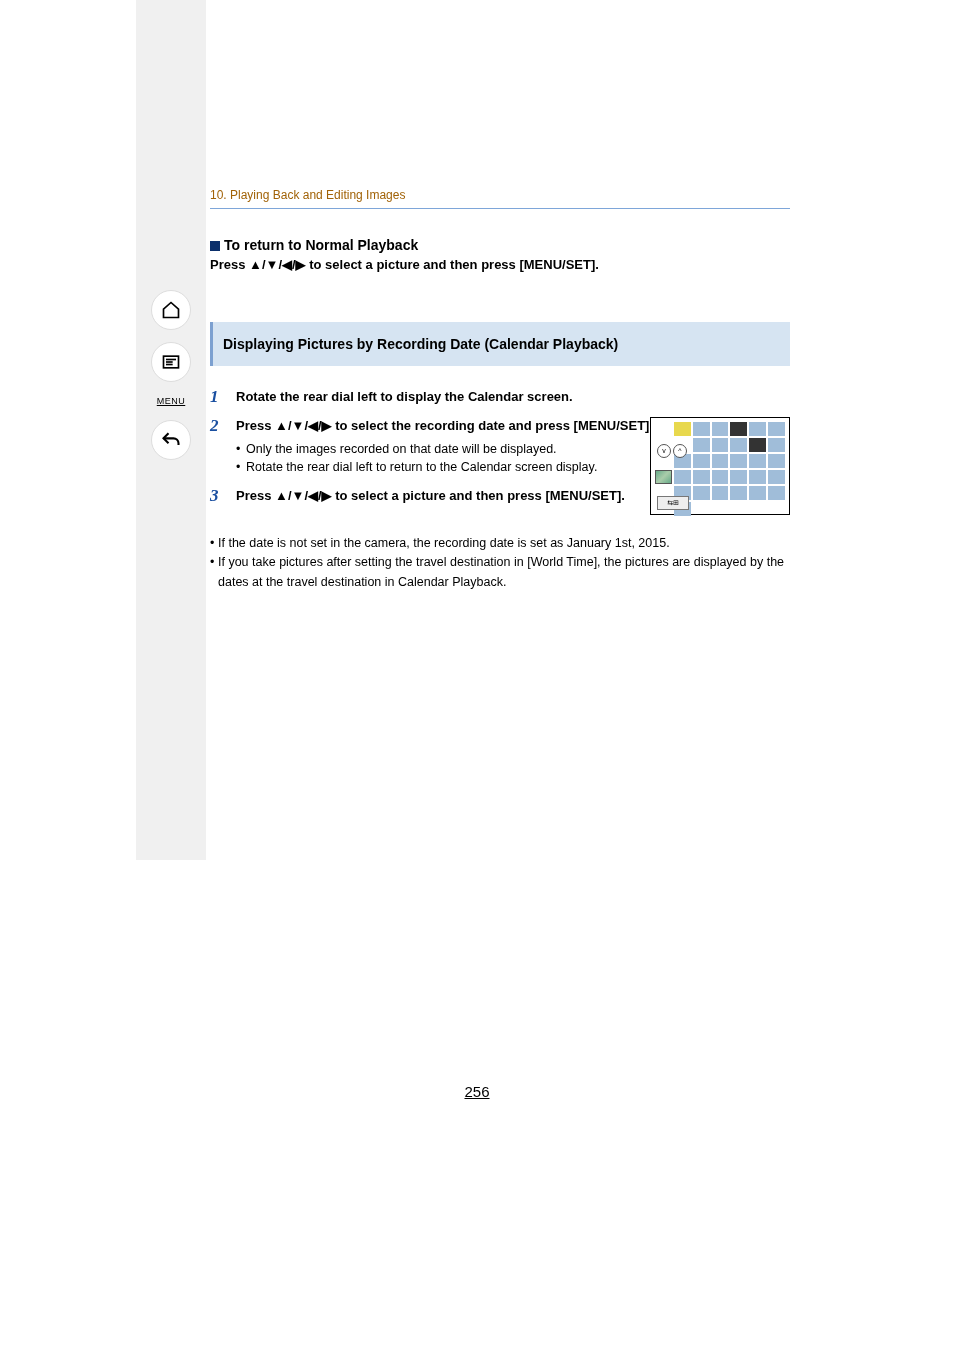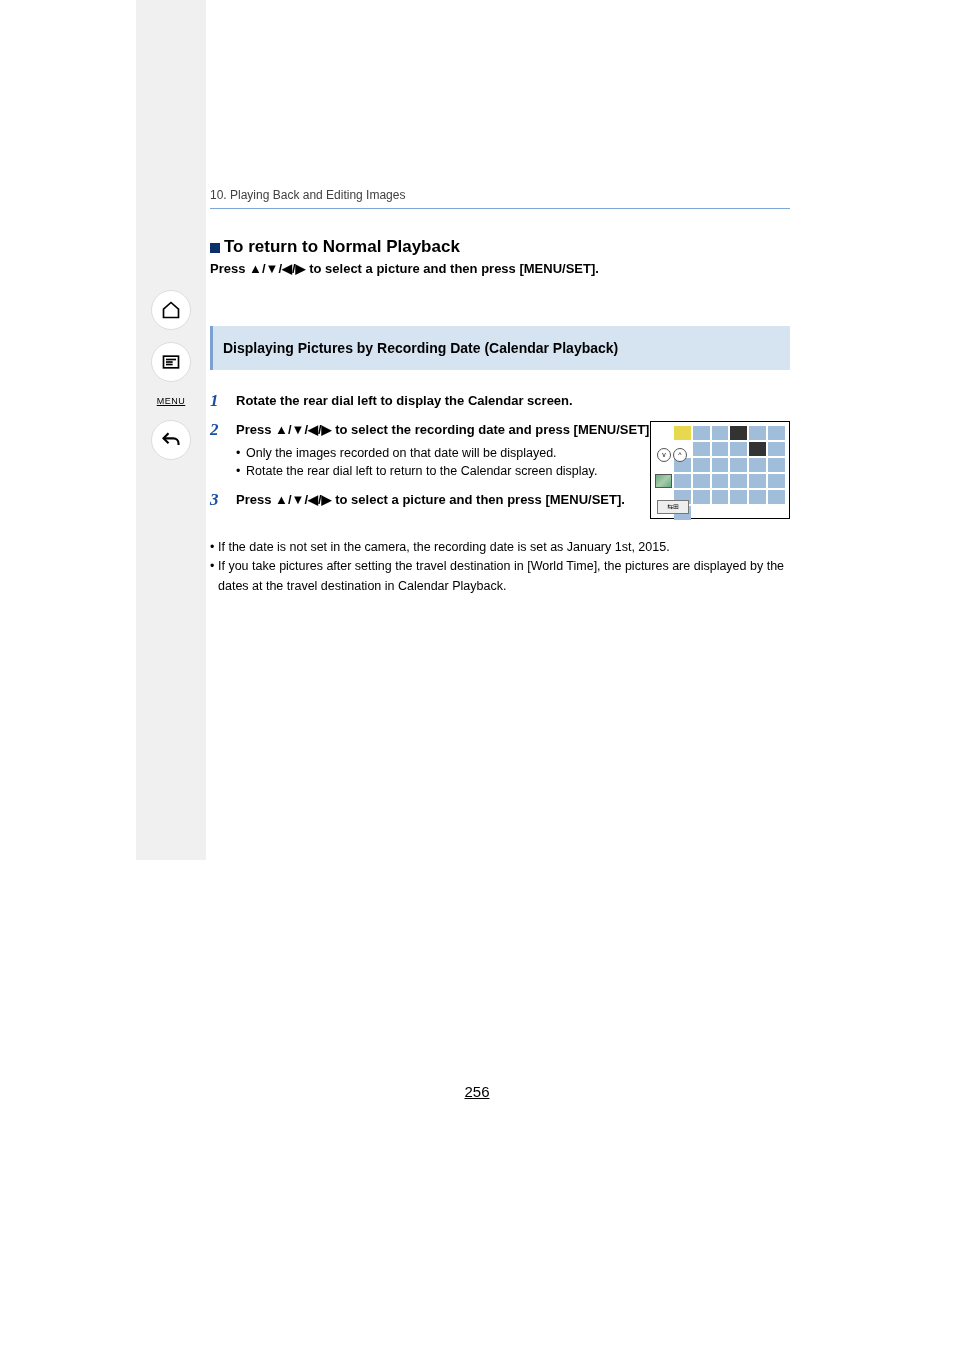--- a/index.html
+++ b/index.html
@@ -51,36 +51,36 @@
     margin: 2px 0 2px 0;
   }
   .content {
     position: absolute;
     left: 210px;
     top: 188px;
     width: 580px;
   }
   .breadcrumb {
     font-size: 12px;
-    color: #404040;
+    color: #a16207;
     padding-bottom: 6px;
     border-bottom: 1px solid #7ea6d9;
     margin-bottom: 28px;
   }
   .sq-mark {
     display: inline-block;
     width: 10px;
     height: 10px;
     background: #0b2f6b;
     margin-right: 4px;
     position: relative;
     top: 1px;
   }
   .heading-sub {
-    font-size: 17px;
+    font-size: 14px;
     font-weight: bold;
     margin-bottom: 4px;
   }
   .instruction-bold {
     font-size: 13px;
     font-weight: bold;
     margin-bottom: 50px;
   }
   .section-bar {
     background: #d6e4f2;

